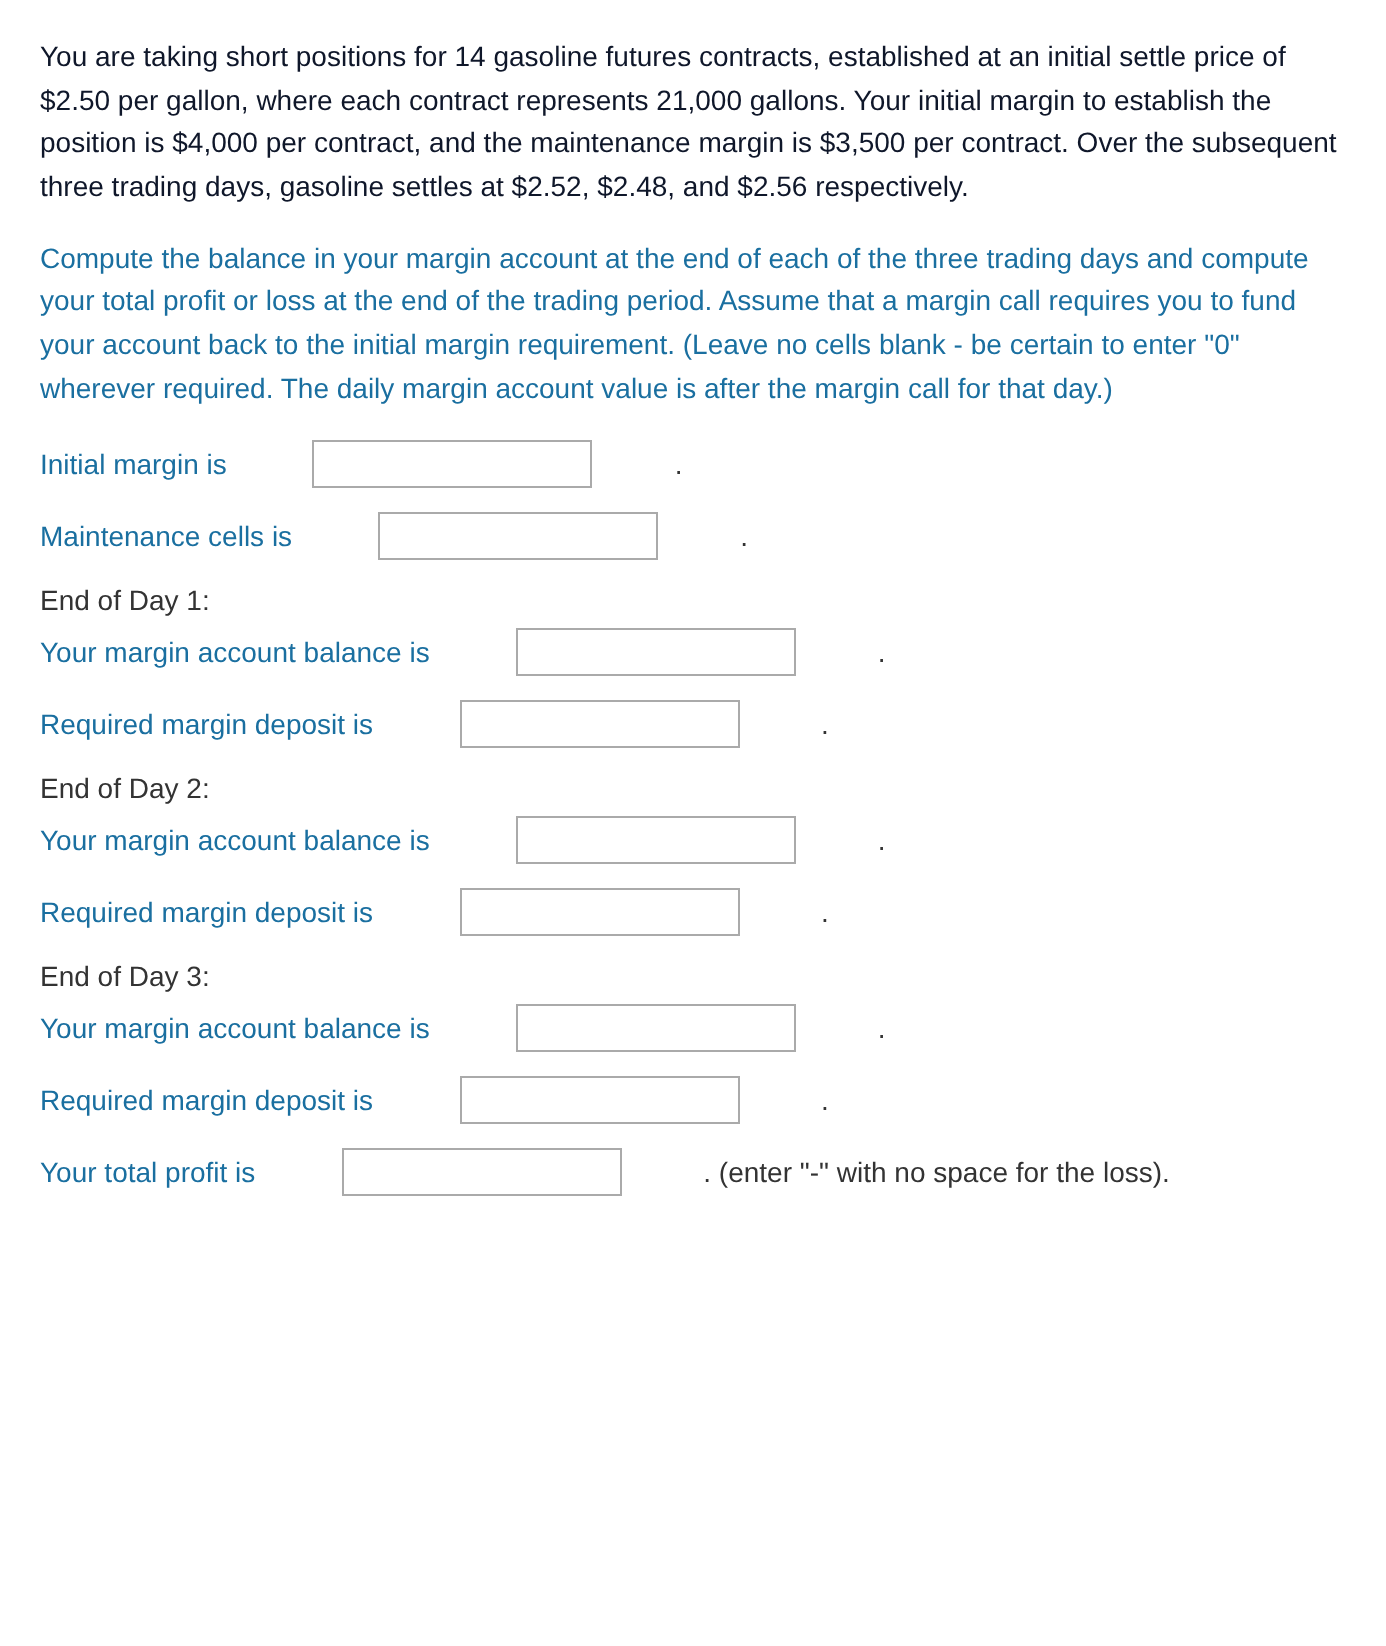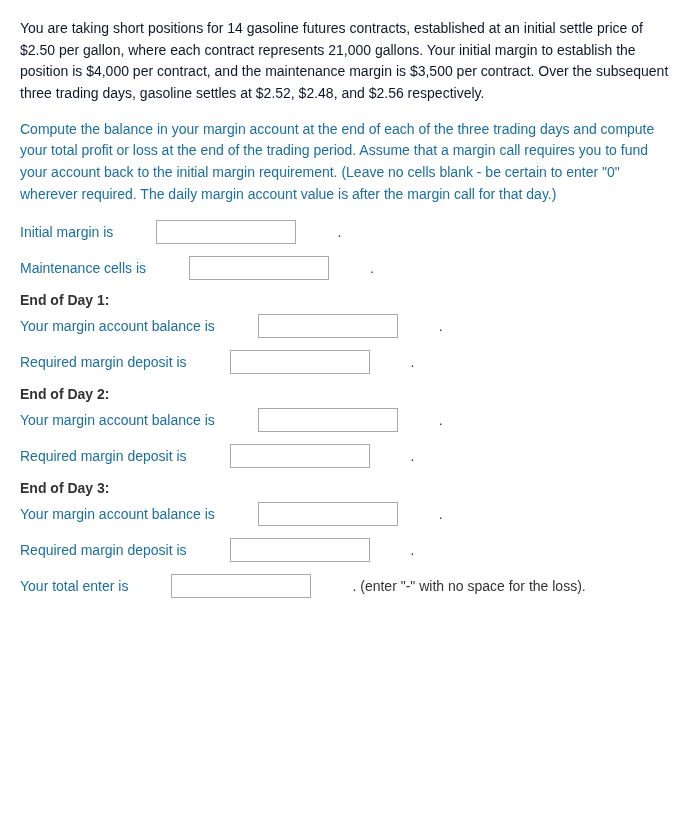--- a/index.html
+++ b/index.html
@@ -59,21 +59,20 @@
     .field-suffix {
       margin-left: 4px;
       color: #333333;
     }
 
     .day-header {
       color: #333333;
       font-size: 14px;
       margin-top: 10px;
       margin-bottom: 6px;
-      font-weight: bold;
     }
   </style>
 </head>
 <body>
 
 <p class="paragraph">You are taking short positions for 14 gasoline futures contracts, established at an initial settle price of $2.50 per gallon, where each contract represents 21,000 gallons. Your initial margin to establish the position is $4,000 per contract, and the maintenance margin is $3,500 per contract. Over the subsequent three trading days, gasoline settles at $2.52, $2.48, and $2.56 respectively.</p>
 
 <p class="paragraph blue-text">
   <span>Compute the balance in your margin account at the end of each of the three trading days and compute your total profit or loss at the end of the trading period. Assume that a margin call requires you to fund your account back to the initial margin requirement. </span><span class="bold">(Leave no cells blank - be certain to enter "0" wherever required. The daily margin account value is after the margin call for that day.)</span>
 </p>
@@ -126,16 +125,16 @@
   <span class="field-suffix">.</span>
 </div>
 
 <div class="field-row">
   <span class="field-label">Required margin deposit is</span>
   <input class="field-input" type="text" style="">
   <span class="field-suffix">.</span>
 </div>
 
 <div class="field-row">
-  <span class="field-label">Your total enter is</span>
+  <span class="field-label">Your total profit is</span>
   <input class="field-input" type="text" style="">
   <span class="field-suffix">. (enter "-" with no space for the loss).</span>
 </div>
 
 </body></html>

